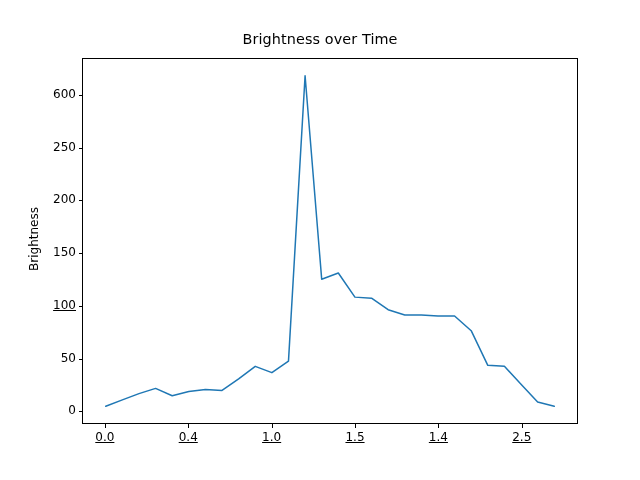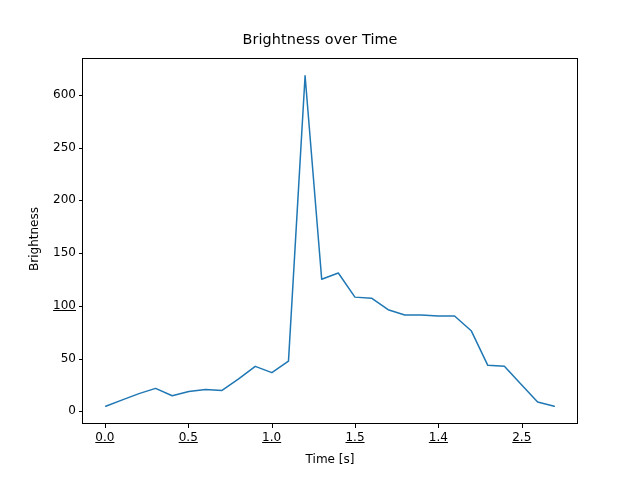--- a/index.html
+++ b/index.html
@@ -114,21 +114,21 @@
       <div class="ytick-label" style="right: 564px; top: 403.343px; position: absolute;">0</div>
       <div class="ytick-label" style="right: 564px; top: 350.605px; position: absolute;">50</div>
       <div class="ytick-label" style="right: 564px; top: 297.867px; position: absolute; text-decoration: underline;">100</div>
       <div class="ytick-label" style="right: 564px; top: 245.13px; position: absolute;">150</div>
       <div class="ytick-label" style="right: 564px; top: 192.392px; position: absolute; margin-left: 40px;">200</div>
       <div class="ytick-label" style="right: 564px; top: 139.654px; position: absolute;">250</div>
       <div class="ytick-label" style="right: 564px; top: 86.9164px; position: absolute;">600</div>
     </div>
   <div id="xtick-labels">
       <div class="xtick-label" style="left: 74.8487px; width: 60px; top: 430px;">0.0</div>
-      <div class="xtick-label" style="left: 158.238px; width: 60px; top: 430px;">0.5</div>
+      <div class="xtick-label" style="left: 158.238px; width: 60px; top: 430px;">0.4</div>
       <div class="xtick-label" style="left: 241.627px; width: 60px; top: 430px;">1.0</div>
       <div class="xtick-label" style="left: 325.017px; width: 60px; top: 430px;">1.5</div>
       <div class="xtick-label" style="left: 408.406px; width: 60px; top: 430px;">1.4</div>
       <div class="xtick-label" style="left: 491.796px; width: 60px; top: 430px;">2.5</div>
     </div>
   <div id="ytick-marks">
       <div class="tick-mark-y" style="left: 78.5px; top: 411.343px;"></div>
       <div class="tick-mark-y" style="left: 78.5px; top: 358.605px;"></div>
       <div class="tick-mark-y" style="left: 78.5px; top: 305.867px;"></div>
       <div class="tick-mark-y" style="left: 78.5px; top: 253.13px;"></div>
@@ -138,16 +138,15 @@
     </div>
   <div id="xtick-marks">
       <div class="tick-mark-x" style="left: 104.849px; top: 424px;"></div>
       <div class="tick-mark-x" style="left: 188.238px; top: 424px;"></div>
       <div class="tick-mark-x" style="left: 271.627px; top: 424px;"></div>
       <div class="tick-mark-x" style="left: 355.017px; top: 424px;"></div>
       <div class="tick-mark-x" style="left: 438.406px; top: 424px;"></div>
       <div class="tick-mark-x" style="left: 521.796px; top: 424px;"></div>
     </div>
 
-  <div id="xlabel">Time [s]</div>
   <div id="ylabel" style="top: 232px; left: -46px; width: 160px;">Brightness</div>
 
 </div>
 
 </body></html>

